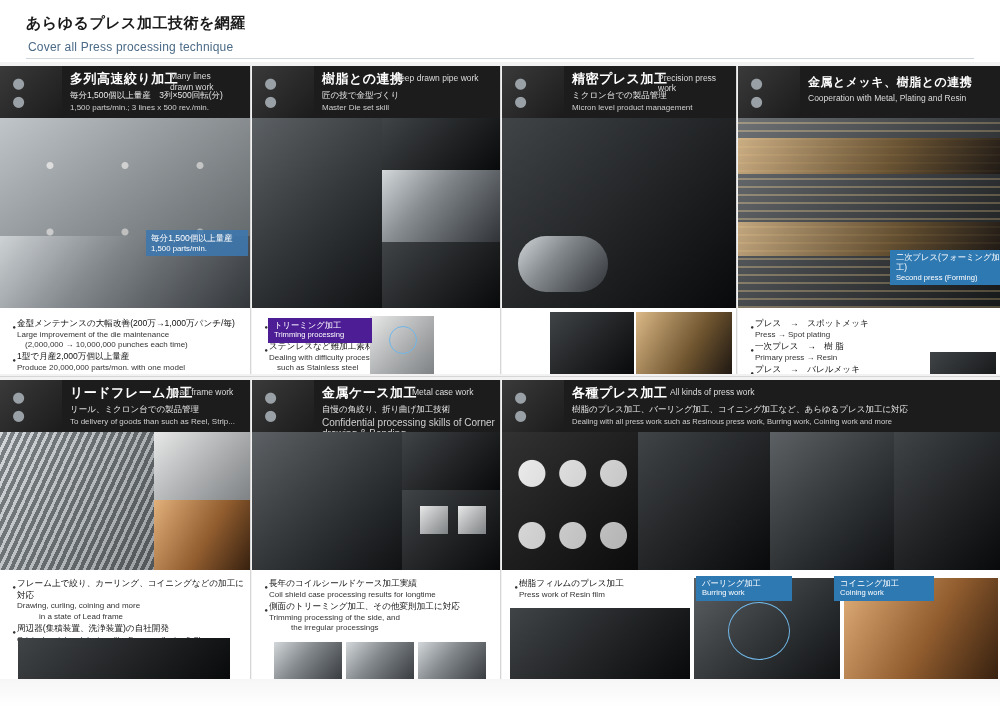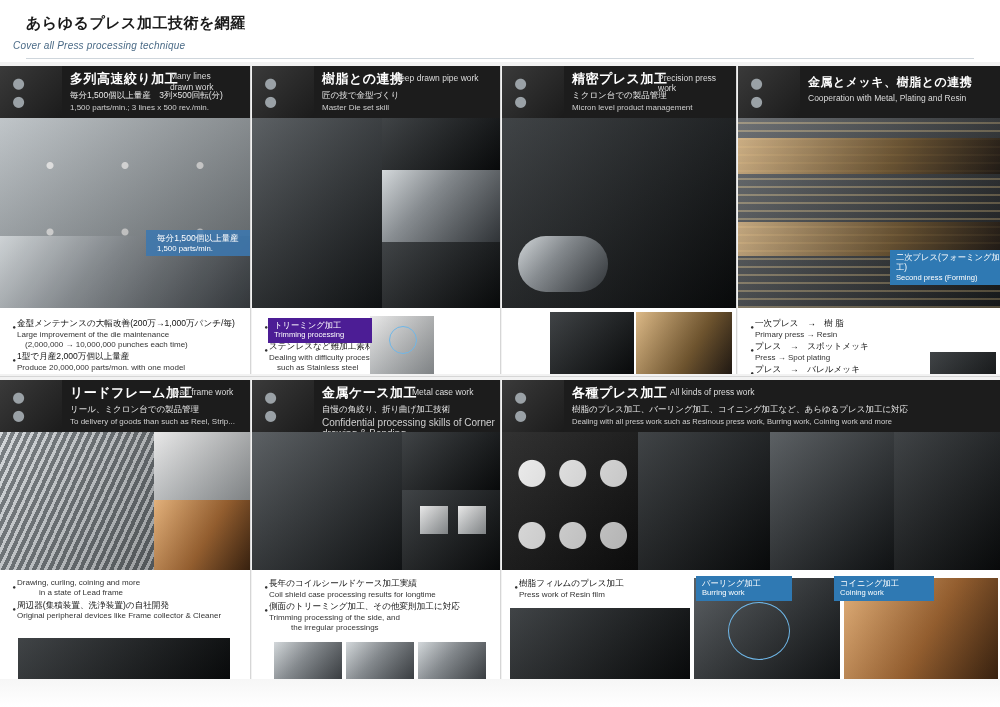--- a/index.html
+++ b/index.html
@@ -7,21 +7,21 @@
     width:1000px;height:707px;overflow:hidden;
     background:#ffffff;
     font-family:"Liberation Sans","DejaVu Sans",sans-serif;
     color:#111;
   }
   .page{position:relative;width:1000px;height:707px;background:#f2f2f2;}
 
   
   .header{position:absolute;left:0;top:0;width:1000px;height:62px;background:#ffffff;}
   .header .jp{position:absolute;left:26px;top:14px;font-size:15px;font-weight:bold;color:#1a1a1a;letter-spacing:.5px;}
-  .header .en{position:absolute;left:13px;top:40px;font-size:10px;color:#4a6a86;letter-spacing:.2px;font-style:italic;}
+  .header .en{position:absolute;left:28px;top:40px;font-size:12px;color:#4a6a86;letter-spacing:.2px;}
   .header .rule{position:absolute;left:26px;top:58px;width:948px;height:1px;background:#cfd6dc;}
   .cell{position:absolute;background:#fff;overflow:hidden;}
   .cell .strip{position:absolute;left:0;top:0;width:100%;height:52px;background:#1c1c1c;}
   .cell .thumb{position:absolute;left:0;top:0;width:62px;height:52px;background:#2a2a2a;
     background-image:
       radial-gradient(circle at 30% 35%, #9aa1a6 0 5px, transparent 6px),
       radial-gradient(circle at 30% 70%, #9aa1a6 0 5px, transparent 6px),
       linear-gradient(135deg,#3a3a3a,#1b1b1b);
   }
   .cell h3{position:absolute;left:70px;top:4px;margin:0;font-size:13px;font-weight:bold;color:#fff;letter-spacing:.5px;}
@@ -77,21 +77,21 @@
   .notes li{position:relative;padding-left:9px;margin-bottom:1px;}
   .notes li:before{content:"・";position:absolute;left:-2px;top:0;color:#333;}
   .jp-t{font-size:8.6px;color:#111;line-height:1.35;}
   .en-t{font-size:8px;color:#333;line-height:1.3;}
 
   .tag{position:absolute;display:inline-block;color:#fff;font-size:8.3px;padding:2px 6px 3px 6px;line-height:1.25;}
   .tag .t-en{font-size:7.6px;display:block;}
   .tag-blue{background:#4c1d95;}
   .tag-blue2{background:#2f79b3;}
 
-  .callout{position:absolute;background:rgba(60,120,175,.88);color:#fff;font-size:8.6px;padding:3px 11px;line-height:1.25;}
+  .callout{position:absolute;background:rgba(60,120,175,.88);color:#fff;font-size:8.6px;padding:3px 5px;line-height:1.25;}
   .callout .c-en{font-size:7.8px;display:block;}
 
   .vsep{position:absolute;width:1px;background:#d6d6d6;}
   .hsep{position:absolute;height:1px;background:#d6d6d6;}
 
   .ring{position:absolute;border:1.5px solid #6fb7e8;border-radius:50%;}
   .bottom-fade{position:absolute;left:0;bottom:0;width:1000px;height:28px;background:linear-gradient(#f6f6f6,#ffffff);}
 </style>
 </head>
 <body>
@@ -205,26 +205,26 @@
 
     <div class="photos" style="top:52px;height:190px;">
       <div class="ph tex-pcb" style="left:0;top:0;width:262px;height:190px;"></div>
       <div class="ph tex-gold" style="left:0;top:20px;width:262px;height:36px;opacity:.85;"></div>
       <div class="ph tex-gold" style="left:0;top:104px;width:262px;height:34px;opacity:.8;"></div>
     </div>
 
     <div class="notes" style="left:8px;top:252px;width:180px;">
       <ul>
         <li>
+          <div class="jp-t">プレス　→　スポットメッキ</div>
+          <div class="en-t">Press → Spot plating</div>
+        </li>
+        <li>
           <div class="jp-t">一次プレス　→　樹 脂</div>
           <div class="en-t">Primary press → Resin</div>
-        </li>
-        <li>
-          <div class="jp-t">プレス　→　スポットメッキ</div>
-          <div class="en-t">Press → Spot plating</div>
         </li>
         <li>
           <div class="jp-t">プレス　→　バレルメッキ</div>
 
         </li>
 
       </ul>
     </div>
 
     <div class="ph tex-darker" style="left:192px;top:286px;width:66px;height:62px;"></div>
@@ -247,20 +247,21 @@
 
     <div class="photos" style="top:52px;height:138px;">
       <div class="ph tex-coil" style="left:0;top:0;width:154px;height:138px;"></div>
       <div class="ph tex-light" style="left:154px;top:0;width:96px;height:68px;"></div>
       <div class="ph tex-copper" style="left:154px;top:68px;width:96px;height:70px;"></div>
     </div>
 
     <div class="notes" style="left:8px;top:198px;width:238px;">
       <ul>
         <li>
+          <div class="jp-t">フレーム上で絞り、カーリング、コイニングなどの加工に対応</div>
           <div class="en-t">Drawing, curling, coining and more</div>
           <div class="en-t" style="padding-left:22px;">in a state of Lead frame</div>
         </li>
         <li>
           <div class="jp-t">周辺器(集積装置、洗浄装置)の自社開発</div>
           <div class="en-t">Original peripheral devices like Frame collector &amp; Cleaner</div>
         </li>
       </ul>
     </div>
 

